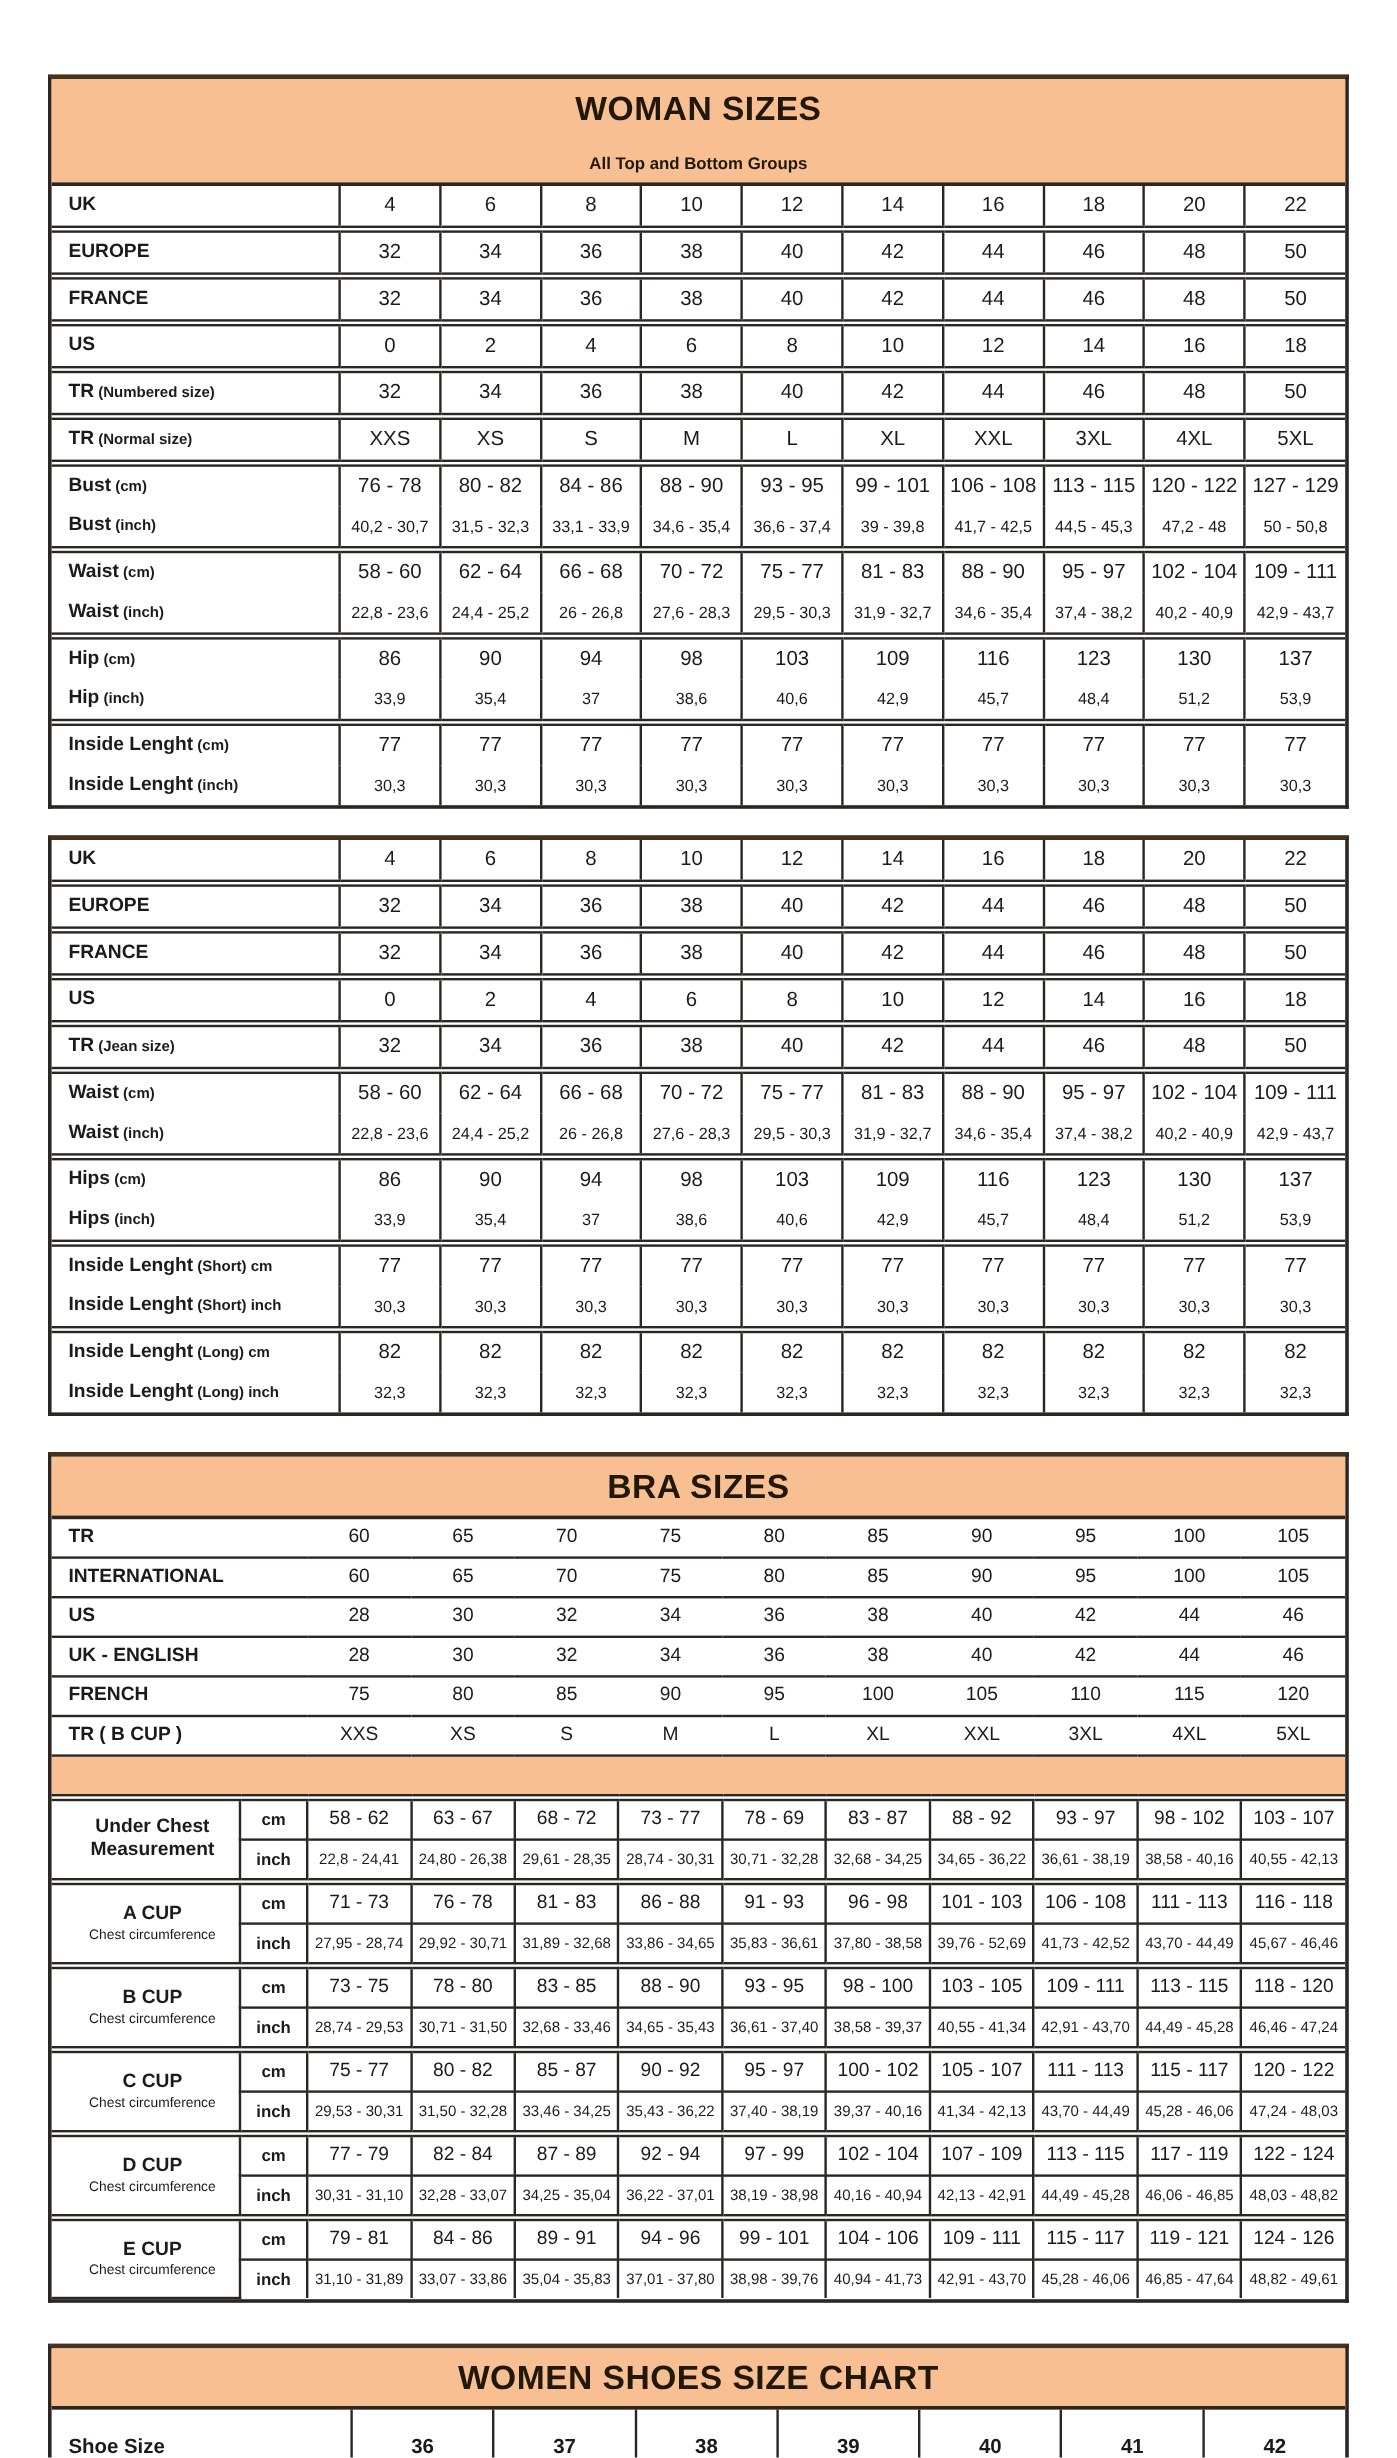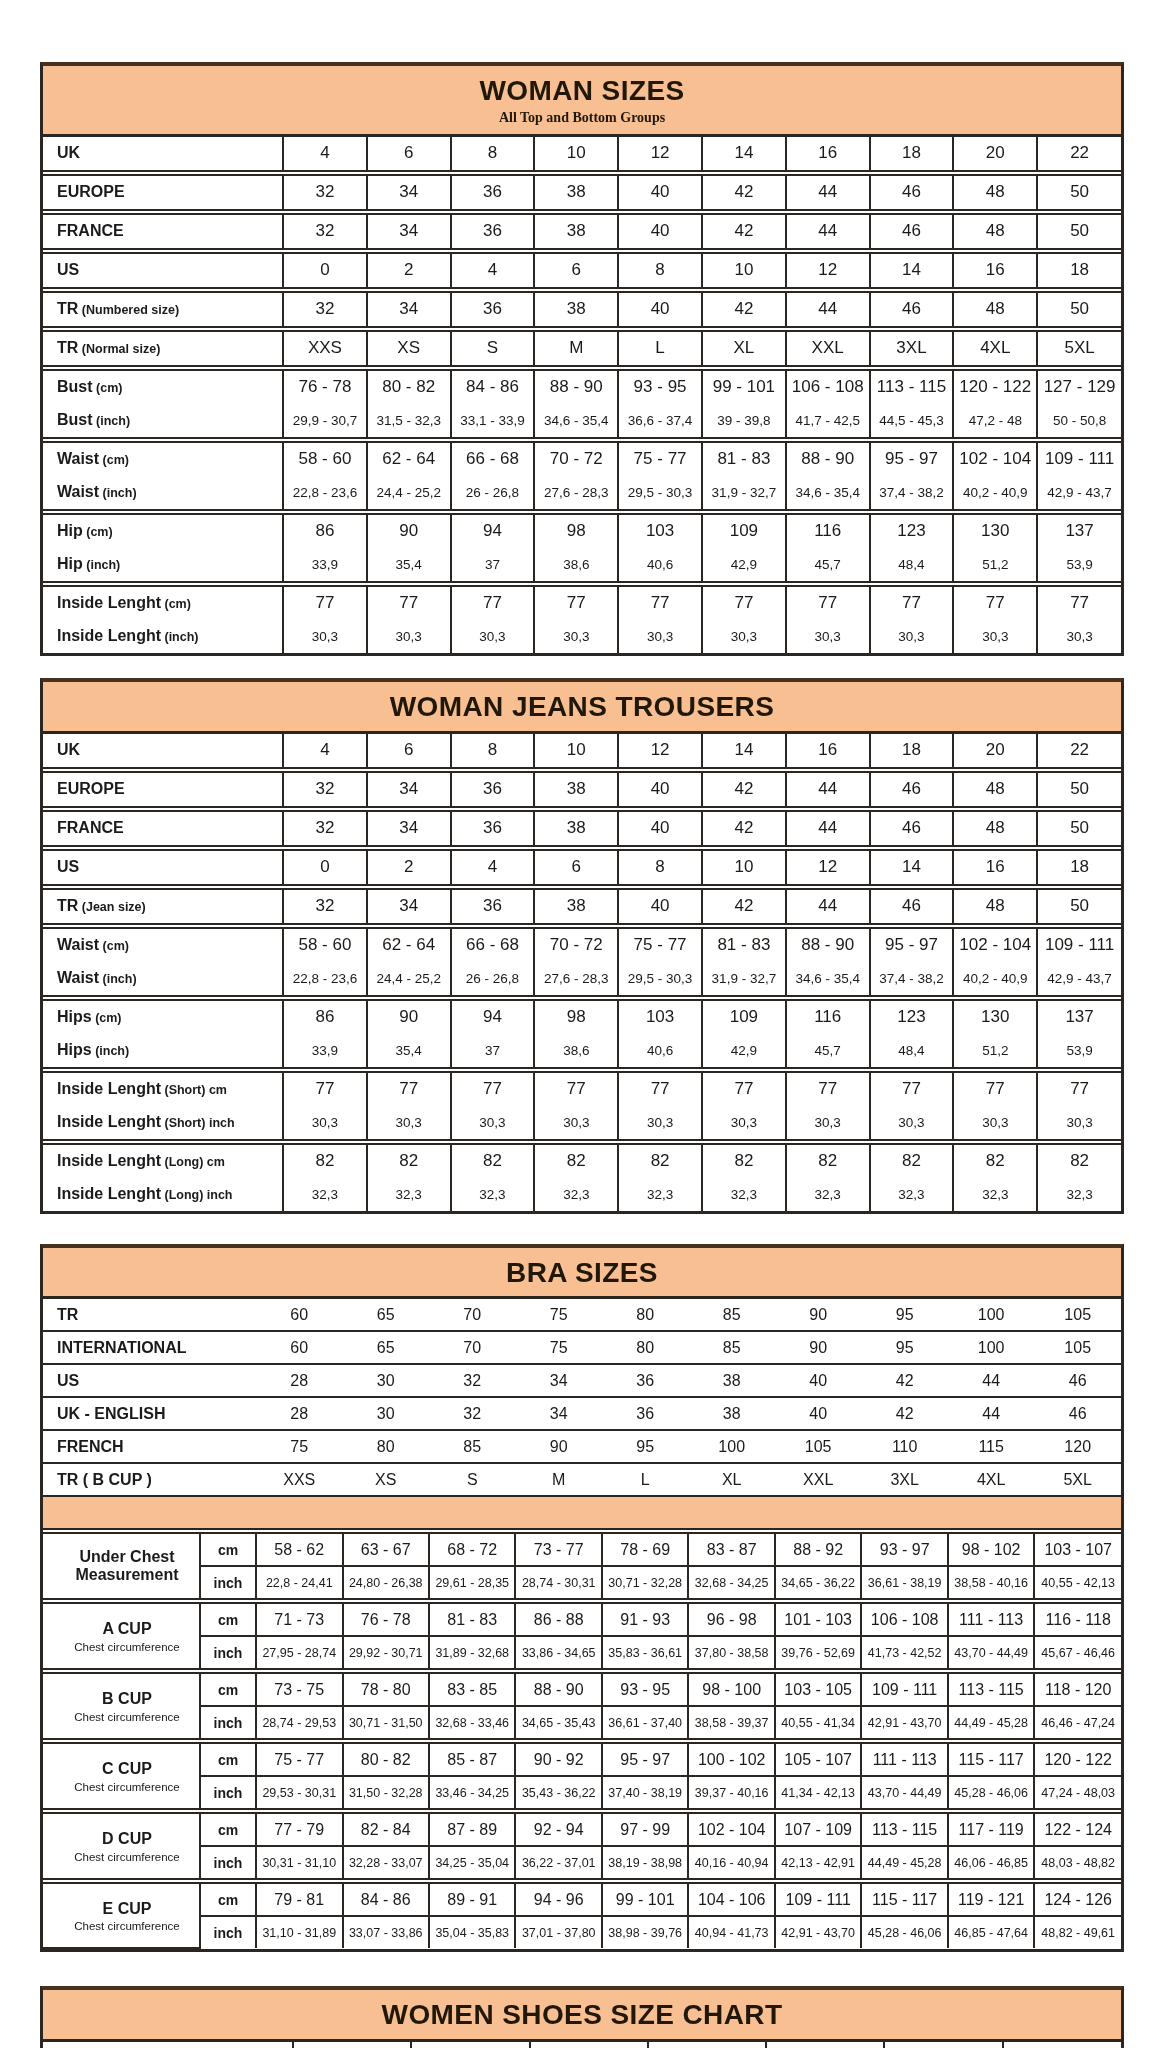--- a/index.html
+++ b/index.html
@@ -20,21 +20,21 @@
     margin:0 0 22px 0;background:#fff;
   }
   .block.gap2{margin-bottom:30px;}
   .block.gap3{margin-bottom:34px;}
   .banner{
     background:var(--accent);
     border-bottom:3px solid var(--line);
     text-align:center;padding:10px 0 8px 0;
   }
   .banner .t{font-size:28px;font-weight:bold;letter-spacing:.4px;color:#221809;line-height:1.1;}
-  .banner .s{font-size:14px;font-weight:bold;color:#221809;margin-top:3px;font-family:Liberation Serif, serif;}
+  .banner .s{font-size:14px;font-weight:bold;color:#221809;margin-top:21px;}
   table{width:100%;border-collapse:collapse;table-layout:fixed;}
   td{
     border:2px solid var(--line);
     text-align:center;vertical-align:middle;
     padding:0;height:33px;font-size:17px;color:var(--txt);
     overflow:hidden;white-space:nowrap;
   }
   tr:first-child td{border-top:none;}
   tr:last-child td{border-bottom:none;}
   td:first-child{border-left:none;}
@@ -165,21 +165,21 @@
             <td class="val">88 - 90</td>
             <td class="val">93 - 95</td>
             <td class="val">99 - 101</td>
             <td class="val">106 - 108</td>
             <td class="val">113 - 115</td>
             <td class="val">120 - 122</td>
             <td class="val">127 - 129</td>
           </tr>
           <tr class="pair-sub">
             <td class="lab">Bust<span class="note"> (inch)</span></td>
-            <td class="val sm">29,9 - 30,7</td>
+            <td class="val sm">40,2 - 30,7</td>
             <td class="val sm">31,5 - 32,3</td>
             <td class="val sm">33,1 - 33,9</td>
             <td class="val sm">34,6 - 35,4</td>
             <td class="val sm">36,6 - 37,4</td>
             <td class="val sm">39 - 39,8</td>
             <td class="val sm">41,7 - 42,5</td>
             <td class="val sm">44,5 - 45,3</td>
             <td class="val sm">47,2 - 48</td>
             <td class="val sm">50 - 50,8</td>
           </tr>
@@ -259,23 +259,20 @@
             <td class="val sm">30,3</td>
             <td class="val sm">30,3</td>
             <td class="val sm">30,3</td>
             <td class="val sm">30,3</td>
           </tr>
         </tbody>
     </table>
   </div>
 
   <div class="block gap2">
-    <div class="banner">
-      <div class="t">WOMAN JEANS TROUSERS</div>
-    </div>
     <table>
       <colgroup>
           <col style="width:240px">
           <col span="10">
         </colgroup>
       <tbody id="t2-body">
           <tr class="">
             <td class="lab">UK</td>
             <td class="val">4</td>
             <td class="val">6</td>

